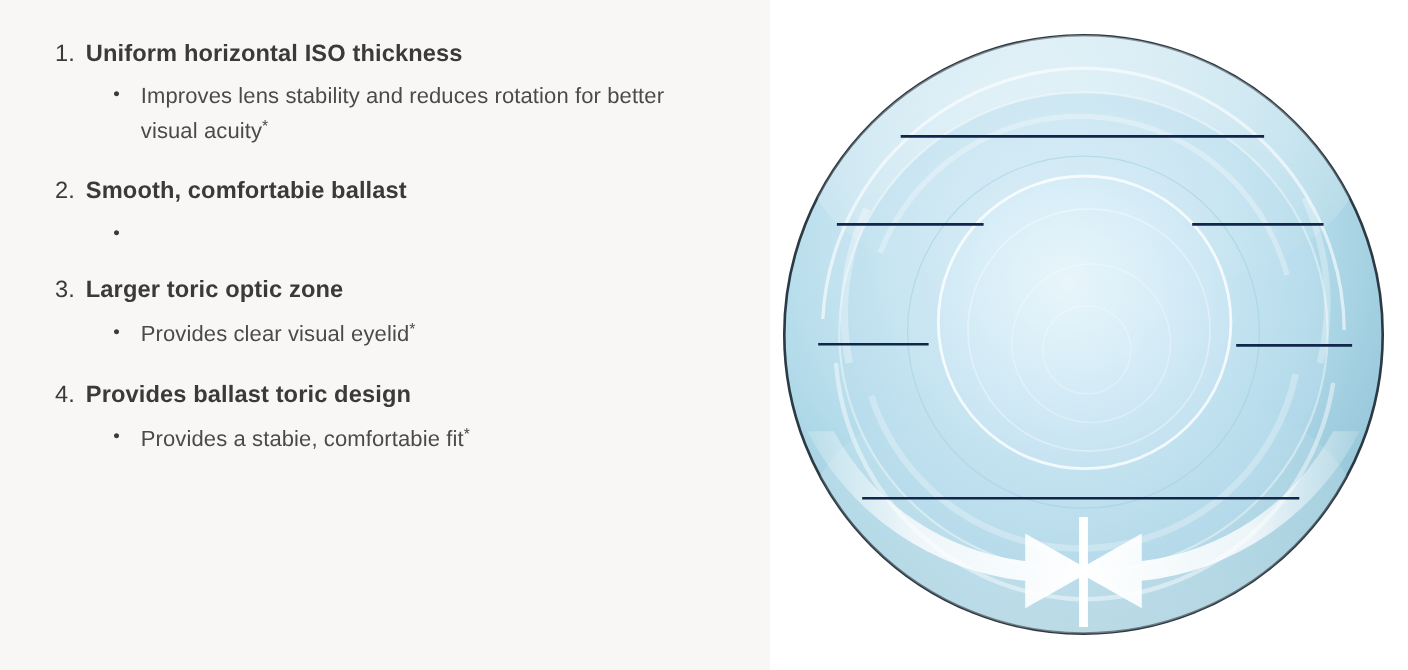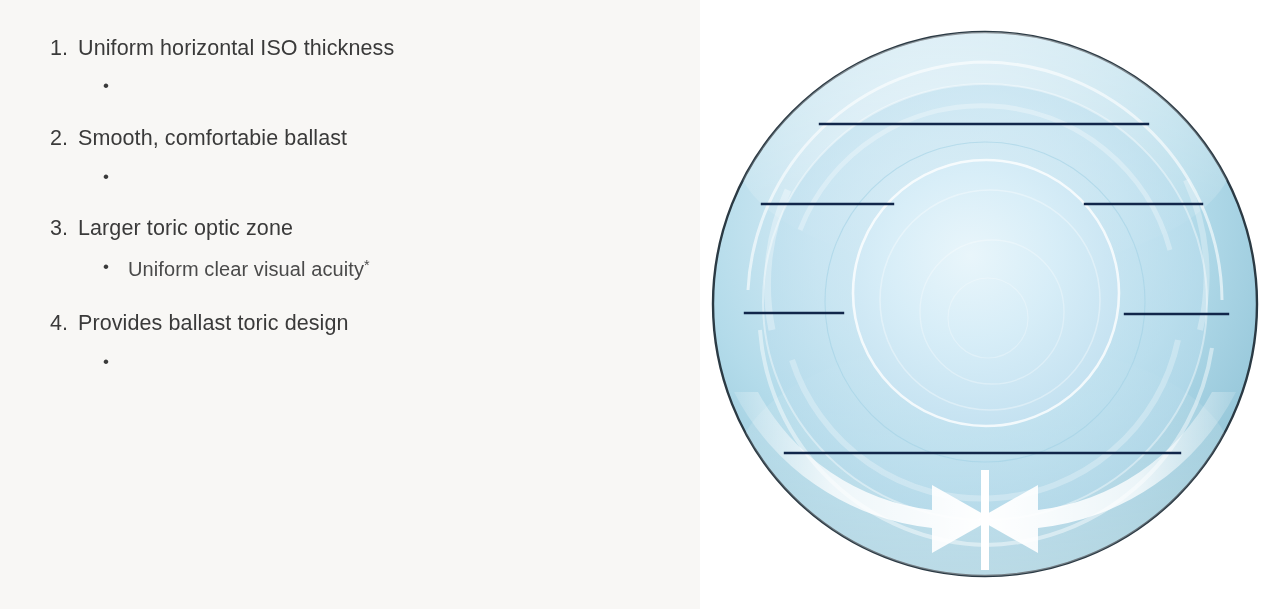--- a/index.html
+++ b/index.html
@@ -49,20 +49,21 @@
     line-height: 1.32;
     letter-spacing: 0.1px;
   }
   .feature-num {
     flex: 0 0 auto;
     width: 28px;
     color: #3a3a3a;
   }
   .feature-title {
     flex: 1 1 auto;
+    font-weight: bold;
   }
 
   .sub-list {
     margin: 11px 0 0 0;
   }
   .sub-item {
     display: flex;
     align-items: flex-start;
     font-size: 20px;
     color: #4a4a4a;
@@ -116,20 +117,21 @@
     <div class="feature-list">
 
       <div class="feature">
         <div class="feature-heading">
           <span class="feature-num">1.</span>
           <span class="feature-title">Uniform horizontal ISO thickness</span>
         </div>
         <div class="sub-list">
           <div class="sub-item">
             <span class="bullet-dot">•</span>
+            <span class="sub-text"><span>Improves lens stability and reduces rotation for better visual acuity</span><sup>*</sup></span>
           </div>
         </div>
       </div>
 
       <div class="feature">
         <div class="feature-heading">
           <span class="feature-num">2.</span>
           <span class="feature-title">Smooth, comfortabie ballast</span>
         </div>
         <div class="sub-list">
@@ -140,33 +142,34 @@
       </div>
 
       <div class="feature">
         <div class="feature-heading">
           <span class="feature-num">3.</span>
           <span class="feature-title">Larger toric optic zone</span>
         </div>
         <div class="sub-list">
           <div class="sub-item">
             <span class="bullet-dot">•</span>
-            <span class="sub-text"><span>Uniform clear visual acuity</span><sup>*</sup></span>
+            <span class="sub-text"><span>Provides clear visual eyelid</span><sup>*</sup></span>
           </div>
         </div>
       </div>
 
       <div class="feature">
         <div class="feature-heading">
           <span class="feature-num">4.</span>
           <span class="feature-title">Provides ballast toric design</span>
         </div>
         <div class="sub-list">
           <div class="sub-item">
             <span class="bullet-dot">•</span>
+            <span class="sub-text"><span>Provides a stabie, comfortabie fit</span><sup>*</sup></span>
           </div>
         </div>
       </div>
 
     </div>
   </div>
 
   <div class="lens-panel">
     <svg class="lens-svg" viewBox="0 0 580 609">
       <defs>

